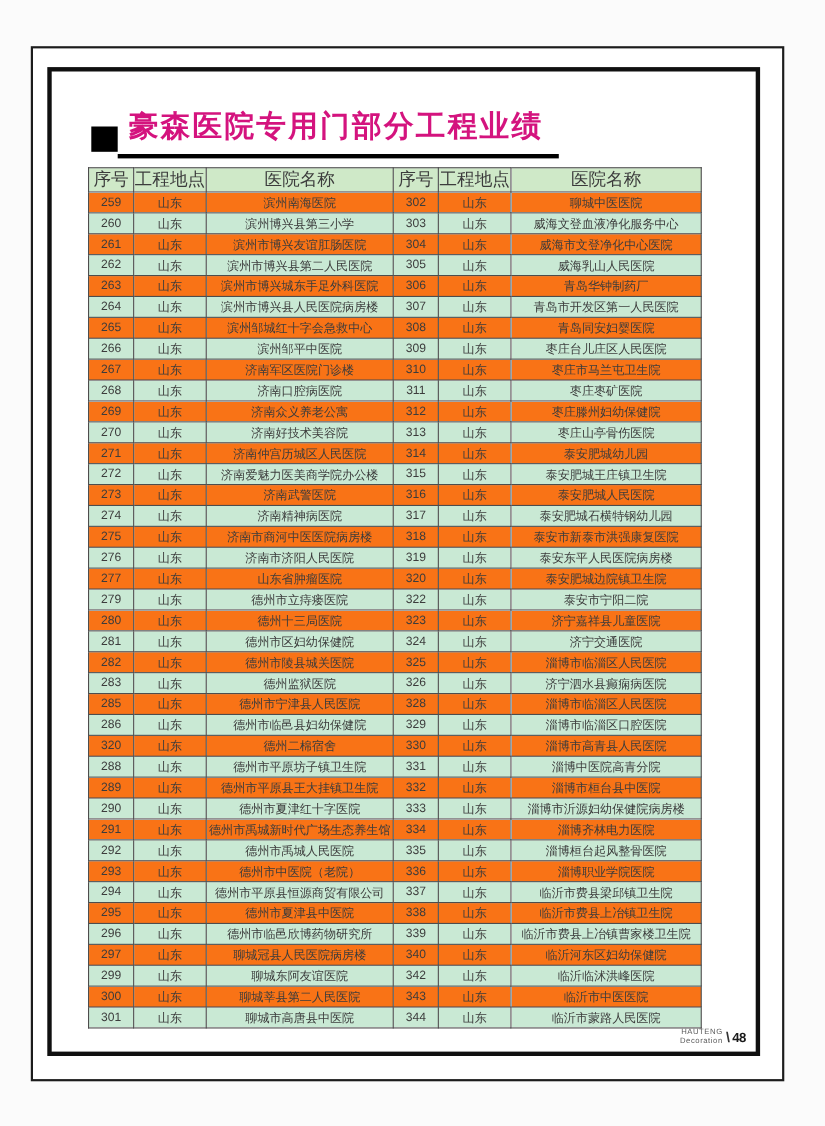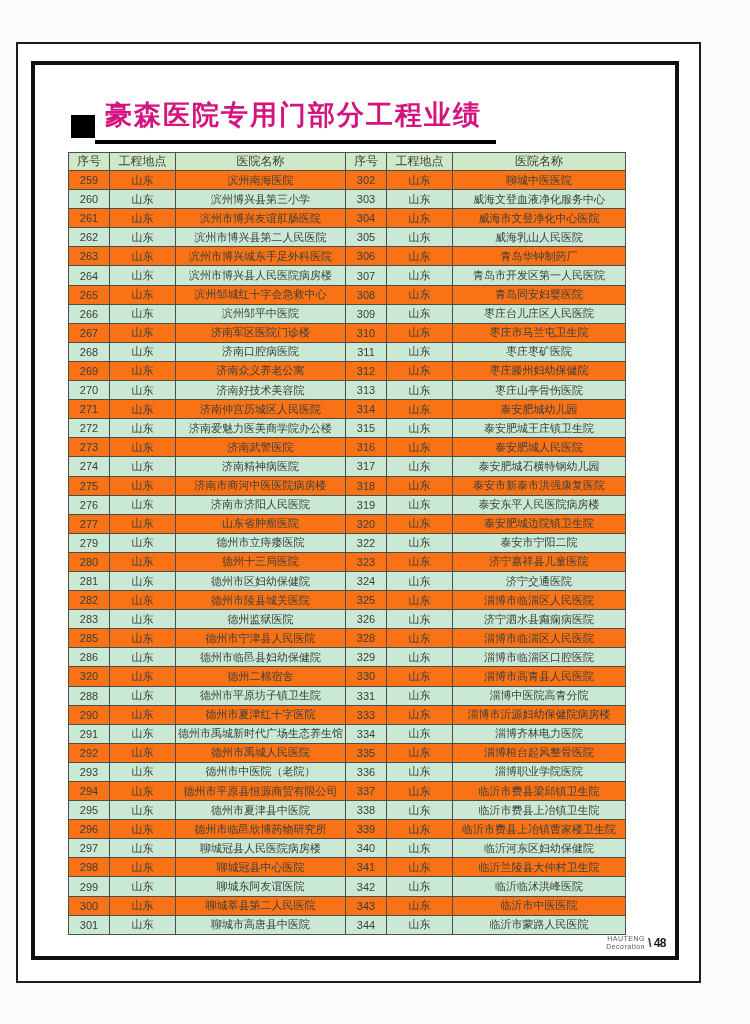--- a/index.html
+++ b/index.html
@@ -4,21 +4,21 @@
 <style>
   * { margin:0; padding:0; box-sizing:border-box; }
   html,body { width:750px; height:1024px; }
   body {
     position:relative;
     font-family:"Liberation Sans", sans-serif;
     background:#fbfbfb;
     overflow:hidden;
   }
   .outer-frame {
-    position:absolute; left:16px; top:42px;
+    position:absolute; left:28px; top:42px;
     width:685px; height:941px;
     border:2px solid #1c1c1c;
     background:#ffffff;
   }
   .inner-frame {
     position:absolute; left:13px; top:17px;
     width:648px; height:899px;
     border:4px solid #101010;
     background:#ffffff;
   }
@@ -42,21 +42,21 @@
     width:557px; height:783px;
     border-collapse:collapse; table-layout:fixed;
     font-size:11px; color:#3c3c3c;
   }
   table.projects th, table.projects td {
     border:1px solid #4d4d4d;
     text-align:center; vertical-align:middle;
     padding:0; overflow:hidden; white-space:nowrap;
   }
   table.projects thead th {
-    background:#cfe9c8; font-weight:normal; font-size:12px; height:18px;
+    background:#cfe9c8; font-weight:normal; font-size:16px; height:18px;
   }
   table.projects tbody tr { background:#f97316; }
   table.projects tbody tr:nth-child(even) { background:#c9e9d4; }
   .col-num { width:41px; }
   .col-loc { width:66px; }
   .col-hosp-l { width:170px; }
   .col-hosp-r { width:173px; }
   .footer {
     position:absolute; right:9px; bottom:5px;
     display:flex; align-items:center; gap:2px;
@@ -321,20 +321,28 @@
           </tr>
           <tr>
             <td>288</td>
             <td>山东</td>
             <td>德州市平原坊子镇卫生院</td>
             <td>331</td>
             <td>山东</td>
             <td>淄博中医院高青分院</td>
           </tr>
           <tr>
+            <td>289</td>
+            <td>山东</td>
+            <td>德州市平原县王大挂镇卫生院</td>
+            <td>332</td>
+            <td>山东</td>
+            <td>淄博市桓台县中医院</td>
+          </tr>
+          <tr>
             <td>290</td>
             <td>山东</td>
             <td>德州市夏津红十字医院</td>
             <td>333</td>
             <td>山东</td>
             <td>淄博市沂源妇幼保健院病房楼</td>
           </tr>
           <tr>
             <td>291</td>
             <td>山东</td>
@@ -383,28 +391,20 @@
             <td>山东</td>
             <td>临沂市费县上冶镇曹家楼卫生院</td>
           </tr>
           <tr>
             <td>297</td>
             <td>山东</td>
             <td>聊城冠县人民医院病房楼</td>
             <td>340</td>
             <td>山东</td>
             <td>临沂河东区妇幼保健院</td>
-          </tr>
-          <tr>
-            <td>298</td>
-            <td>山东</td>
-            <td>聊城冠县中心医院</td>
-            <td>341</td>
-            <td>山东</td>
-            <td>临沂兰陵县大仲村卫生院</td>
           </tr>
           <tr>
             <td>299</td>
             <td>山东</td>
             <td>聊城东阿友谊医院</td>
             <td>342</td>
             <td>山东</td>
             <td>临沂临沭洪峰医院</td>
           </tr>
           <tr>

